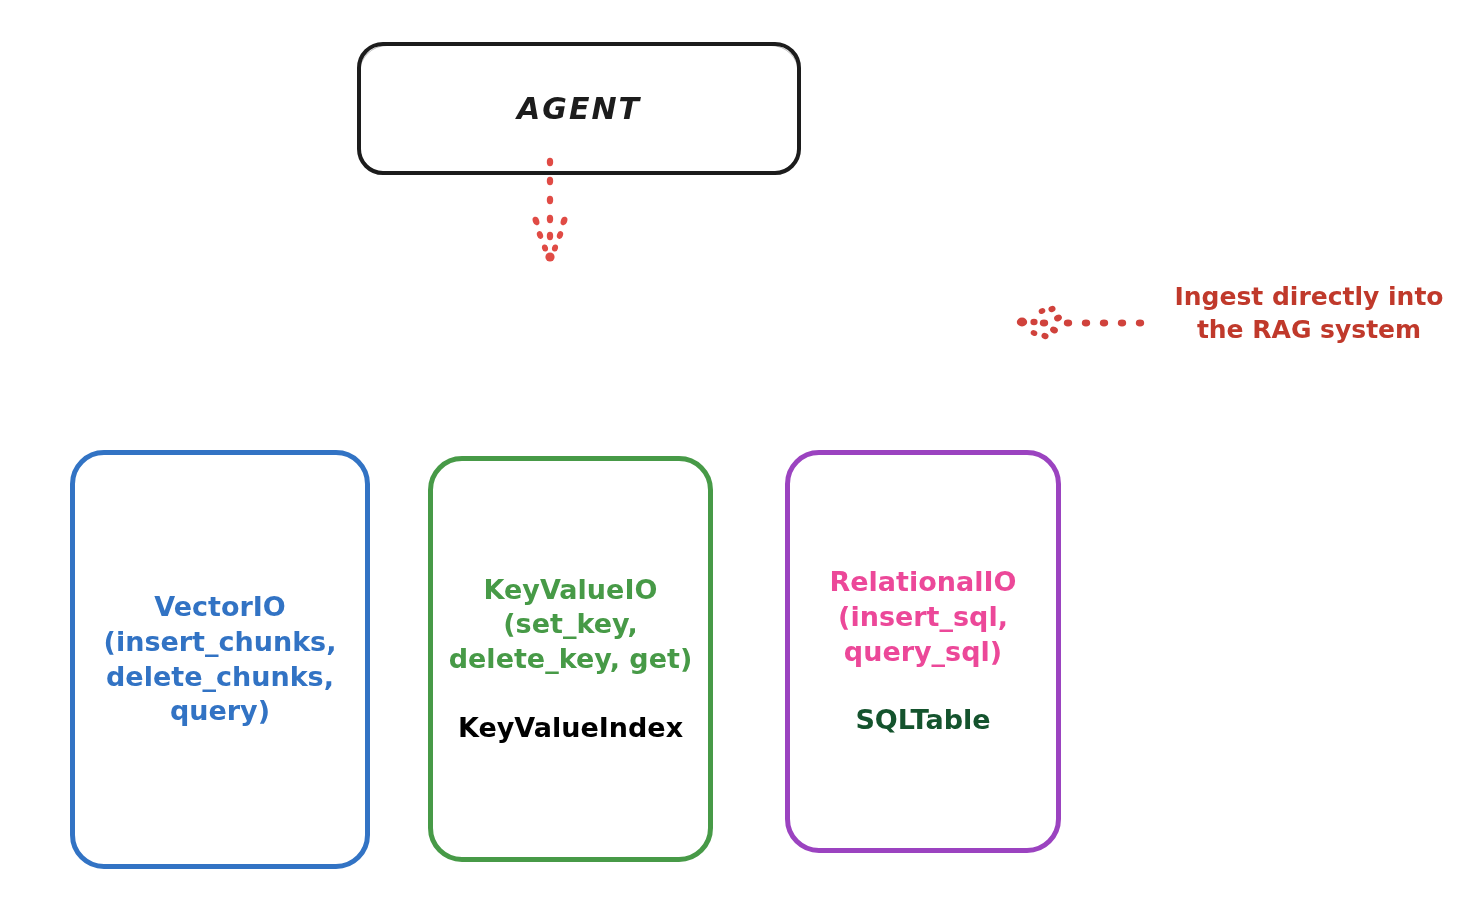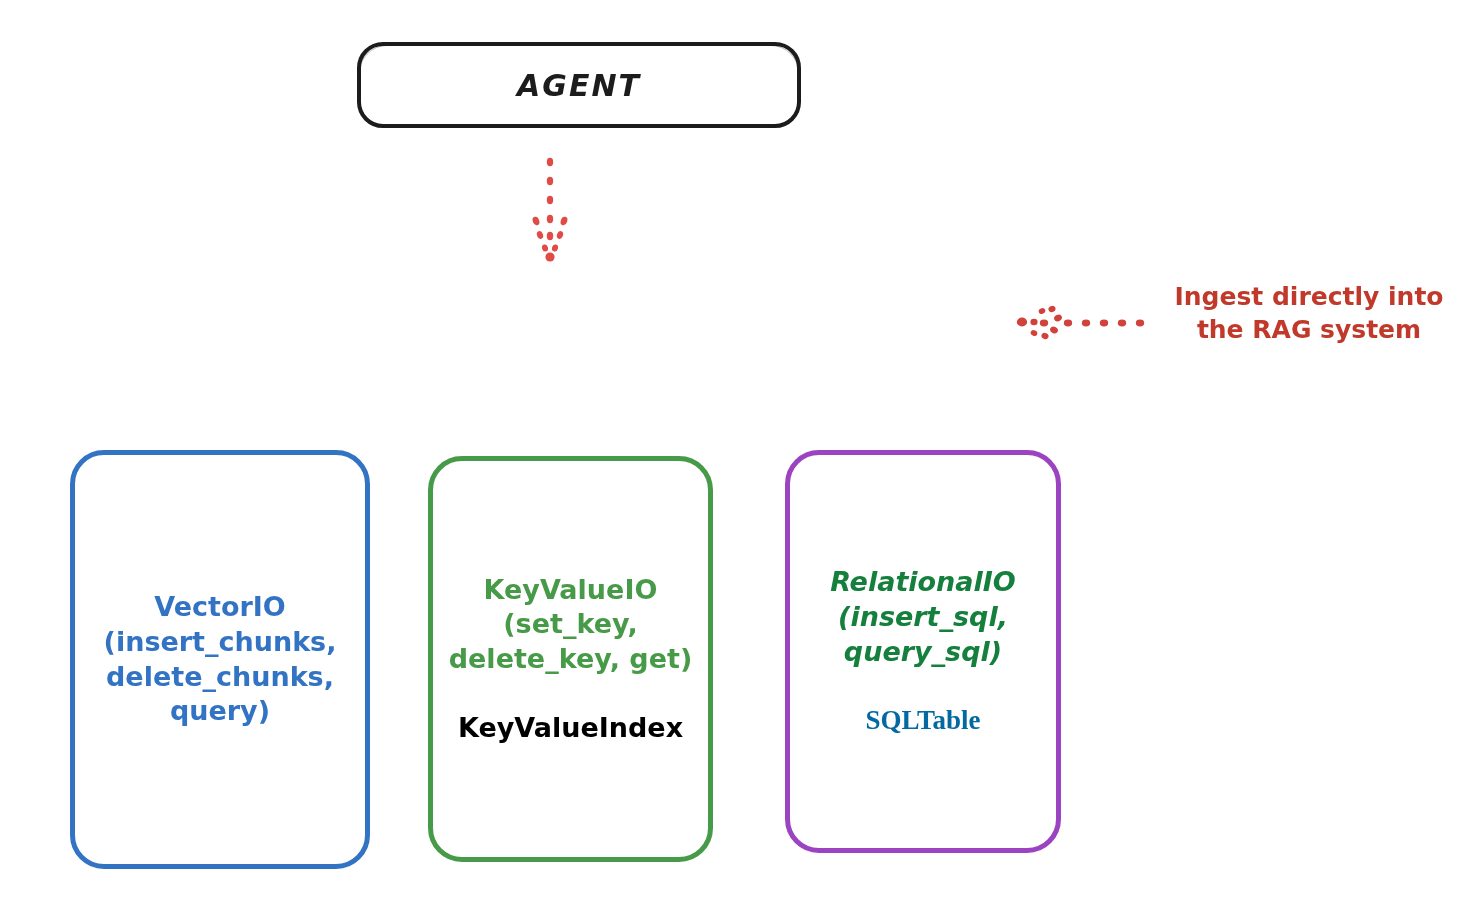--- a/index.html
+++ b/index.html
@@ -48,21 +48,21 @@
   }
 
   .node-label {
     font-family: "DejaVu Sans", sans-serif;
     font-style: italic;
     font-weight: 700;
     letter-spacing: 2px;
     color: #1c1c1c;
   }
 
-  #agent-box { left: 357px; top: 42px; width: 444px; height: 86px; }
+  #agent-box { left: 357px; top: 42px; width: 444px; height: 133px; }
   #agent-box .node-label { font-size: 30px; }
 
   #ragtool-box { left: 157px; top: 270px; width: 827px; height: 113px; }
   #ragtool-box .node-label {
     font-size: 29px;
     font-style: normal;
     letter-spacing: 1px;
   }
 
   
@@ -174,19 +174,19 @@
   </div>
 
   <div class="node provider" id="keyvalue-box" style="border-color:#479a47;">
     <span class="provider-text provider-api" style="color:#479a47;">KeyValueIO
 (set_key,
 delete_key, get)</span>
     <span class="provider-text provider-index" style="color:#000000;">KeyValueIndex</span>
   </div>
 
   <div class="node provider" id="relational-box" style="border-color:#9b43c0;">
-    <span class="provider-text provider-api" style="color:#15803d;font-style:italic;">RelationalIO
+    <span class="provider-text provider-api" style="color:#ec4899;">RelationalIO
 (insert_sql,
 query_sql)</span>
-    <span class="provider-text provider-index" style="color:#0369a1;font-family:Liberation Serif, serif;">SQLTable</span>
+    <span class="provider-text provider-index" style="color:#14532d;">SQLTable</span>
   </div>
 
 </div>
 
 </body></html>

